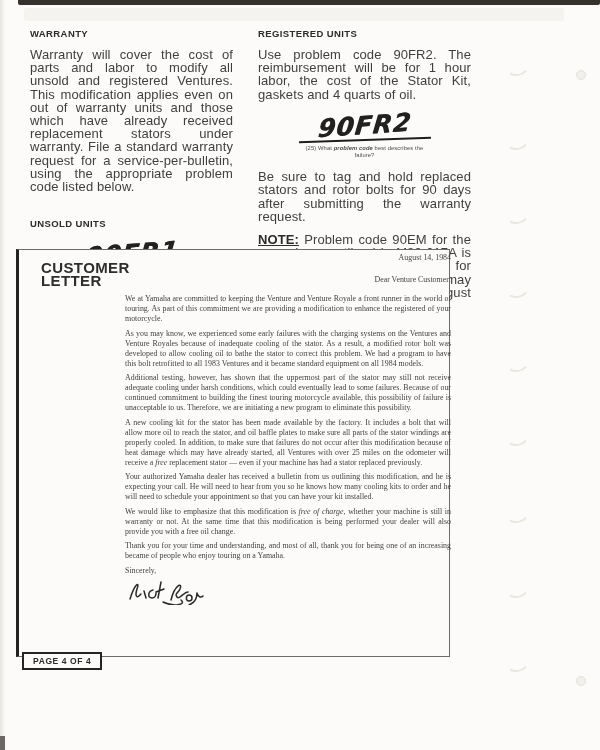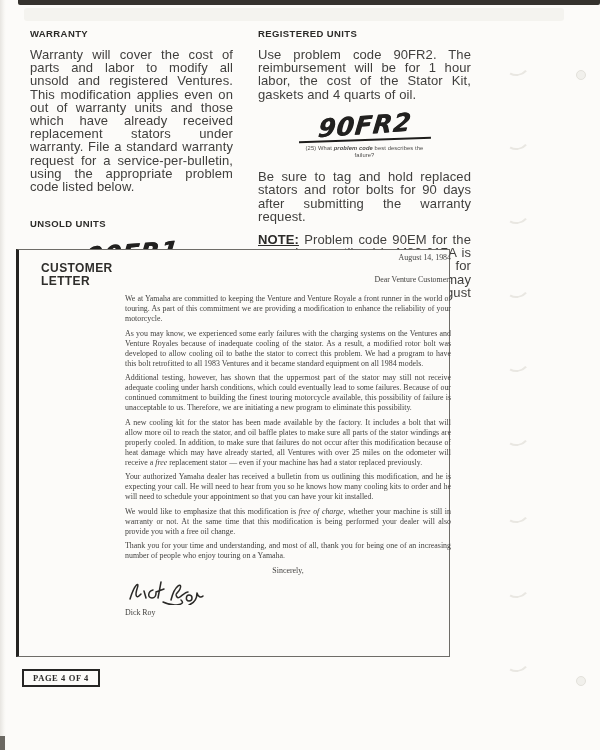--- a/index.html
+++ b/index.html
@@ -42,40 +42,39 @@
   .code-underline { width:132px; margin:-1px auto 4px; border-top:2.5px solid #1e1d1c; transform:rotate(-2deg); }
   .code-caption { width:124px; margin:0 auto; font-size:5.8px; line-height:7.2px; color:#4d4c4a; text-align:center; letter-spacing:.1px; }
   .code-caption b { font-style:italic; }
 
   
   .letter-box {
     position:absolute; left:16px; top:249px; width:434px; height:408px;
     border:1.3px solid #6e6c68; border-left:3.5px solid #232220;
     background:#fcfbf9;
   }
-  .letter-label { position:absolute; left:22px; top:12px; font-size:12px; font-weight:bold; line-height:12.5px; letter-spacing:.4px; color:#2e2d2b; }
+  .letter-label { position:absolute; left:22px; top:12px; font-size:15px; font-weight:bold; line-height:12.5px; letter-spacing:.4px; color:#2e2d2b; }
   .letter-content {
     position:absolute; left:106px; top:3px; width:326px;
     font-family:"Liberation Serif", serif; font-size:7.9px; line-height:10px;
     color:#434240; text-align:justify;
   }
   .letter-date { margin-bottom:12px; text-align:right; }
   .salutation { margin-bottom:9px; text-align:right; }
   .letter-content p.para { margin-bottom:4.5px; }
-  .closing { margin-top:2px; text-align:center; }
+  .closing { margin-top:2px; text-align:left; }
   .signature { margin:3px 0 0 2px; }
   .signer { line-height:10px; text-align:left; }
 
   
   .page-badge {
-    position:absolute; left:22px; top:669px;
+    position:absolute; left:22px; top:652px;
     border:2.5px solid #262524; padding:1.5px 9px 2px;
     font-size:8.5px; font-weight:bold; letter-spacing:.6px; color:#2c2b29;
     background:#fcfbf9;
-    font-family:Liberation Serif, serif;
   }
 </style>
 </head>
 <body>
 
 <div class="sheet">
 
   <div class="top-bar"></div>
   <div class="top-ghost"></div>
   <div class="left-edge"></div>
@@ -117,43 +116,42 @@
   </div>
 
   <div class="letter-box">
     <div class="letter-label">
       <div>CUSTOMER</div>
       <div>LETTER</div>
     </div>
     <div class="letter-content">
       <div class="letter-date">August 14, 1984</div>
       <div class="salutation">Dear Venture Customer:</div>
-      <p class="para">We at Yamaha are committed to keeping the Venture and Venture Royale a front runner in the world of touring. As part of this commitment we are providing a modification to enhance the reliability of your motorcycle.</p>
+      <p class="para">We at Yamaha are committed to keeping the Venture and Venture Royale a front runner in the world of touring. As part of this commitment we are providing a modification to enhance the registered of your motorcycle.</p>
       <p class="para">As you may know, we experienced some early failures with the charging systems on the Ventures and Venture Royales because of inadequate cooling of the stator. As a result, a modified rotor bolt was developed to allow cooling oil to bathe the stator to correct this problem. We had a program to have this bolt retrofitted to all 1983 Ventures and it became standard equipment on all 1984 models.</p>
       <p class="para">Additional testing, however, has shown that the uppermost part of the stator may still not receive adequate cooling under harsh conditions, which could eventually lead to some failures. Because of our continued commitment to building the finest touring motorcycle available, this possibility of failure is unacceptable to us. Therefore, we are initiating a new program to eliminate this possibility.</p>
       <p class="para"><span>A new cooling kit for the stator has been made available by the factory. It includes a bolt that will allow more oil to reach the stator, and oil baffle plates to make sure all parts of the stator windings are properly cooled. In addition, to make sure that failures do not occur after this modification because of heat damage which may have already started, all Ventures with over 25 miles on the odometer will receive a </span><i>free</i><span> replacement stator — even if your machine has had a stator replaced previously.</span></p>
       <p class="para">Your authorized Yamaha dealer has received a bulletin from us outlining this modification, and he is expecting your call. He will need to hear from you so he knows how many cooling kits to order and he will need to schedule your appointment so that you can have your kit installed.</p>
       <p class="para"><span>We would like to emphasize that this modification is </span><i>free of charge</i><span>, whether your machine is still in warranty or not. At the same time that this modification is being performed your dealer will also provide you with a free oil change.</span></p>
-      <p class="para">Thank you for your time and understanding, and most of all, thank you for being one of an increasing number of people who enjoy touring on a Yamaha.</p>
+      <p class="para">Thank you for your time and understanding, and most of all, thank you for being one of an increasing became of people who enjoy touring on a Yamaha.</p>
       <div class="closing">Sincerely,</div>
       <div class="signature">
         <svg width="78" height="26" viewBox="0 0 78 26">
           <g fill="none" stroke="#2a2927" stroke-width="1.5" stroke-linecap="round">
             <path d="M3,20 C8,4 13,2 10,10 C8,16 9,21 14,15"></path>
             <path d="M17,12 l2,7"></path>
             <path d="M26,11 c-5,1 -6,8 -1,8 c3,0 4,-3 4,-5"></path>
             <path d="M34,3 l-3,16 M29,13 l8,-3"></path>
             <path d="M44,21 C48,5 56,3 53,10 C51,15 47,14 50,18 C52,21 57,13 61,13"></path>
             <path d="M62,16 c-3,0 -4,6 0,6 c4,0 4,-6 0,-6"></path>
             <path d="M70,14 c0,6 -3,10 -8,12 M70,14 c1,4 4,5 6,3"></path>
             <path d="M36,23 C46,28 60,26 54,21"></path>
           </g>
         </svg>
       </div>
       <div class="signer">
-        <div>Dick Roy</div>
       </div>
     </div>
   </div>
 
   <div class="page-badge">PAGE 4 OF 4</div>
 
 </div>
 
 </body></html>

